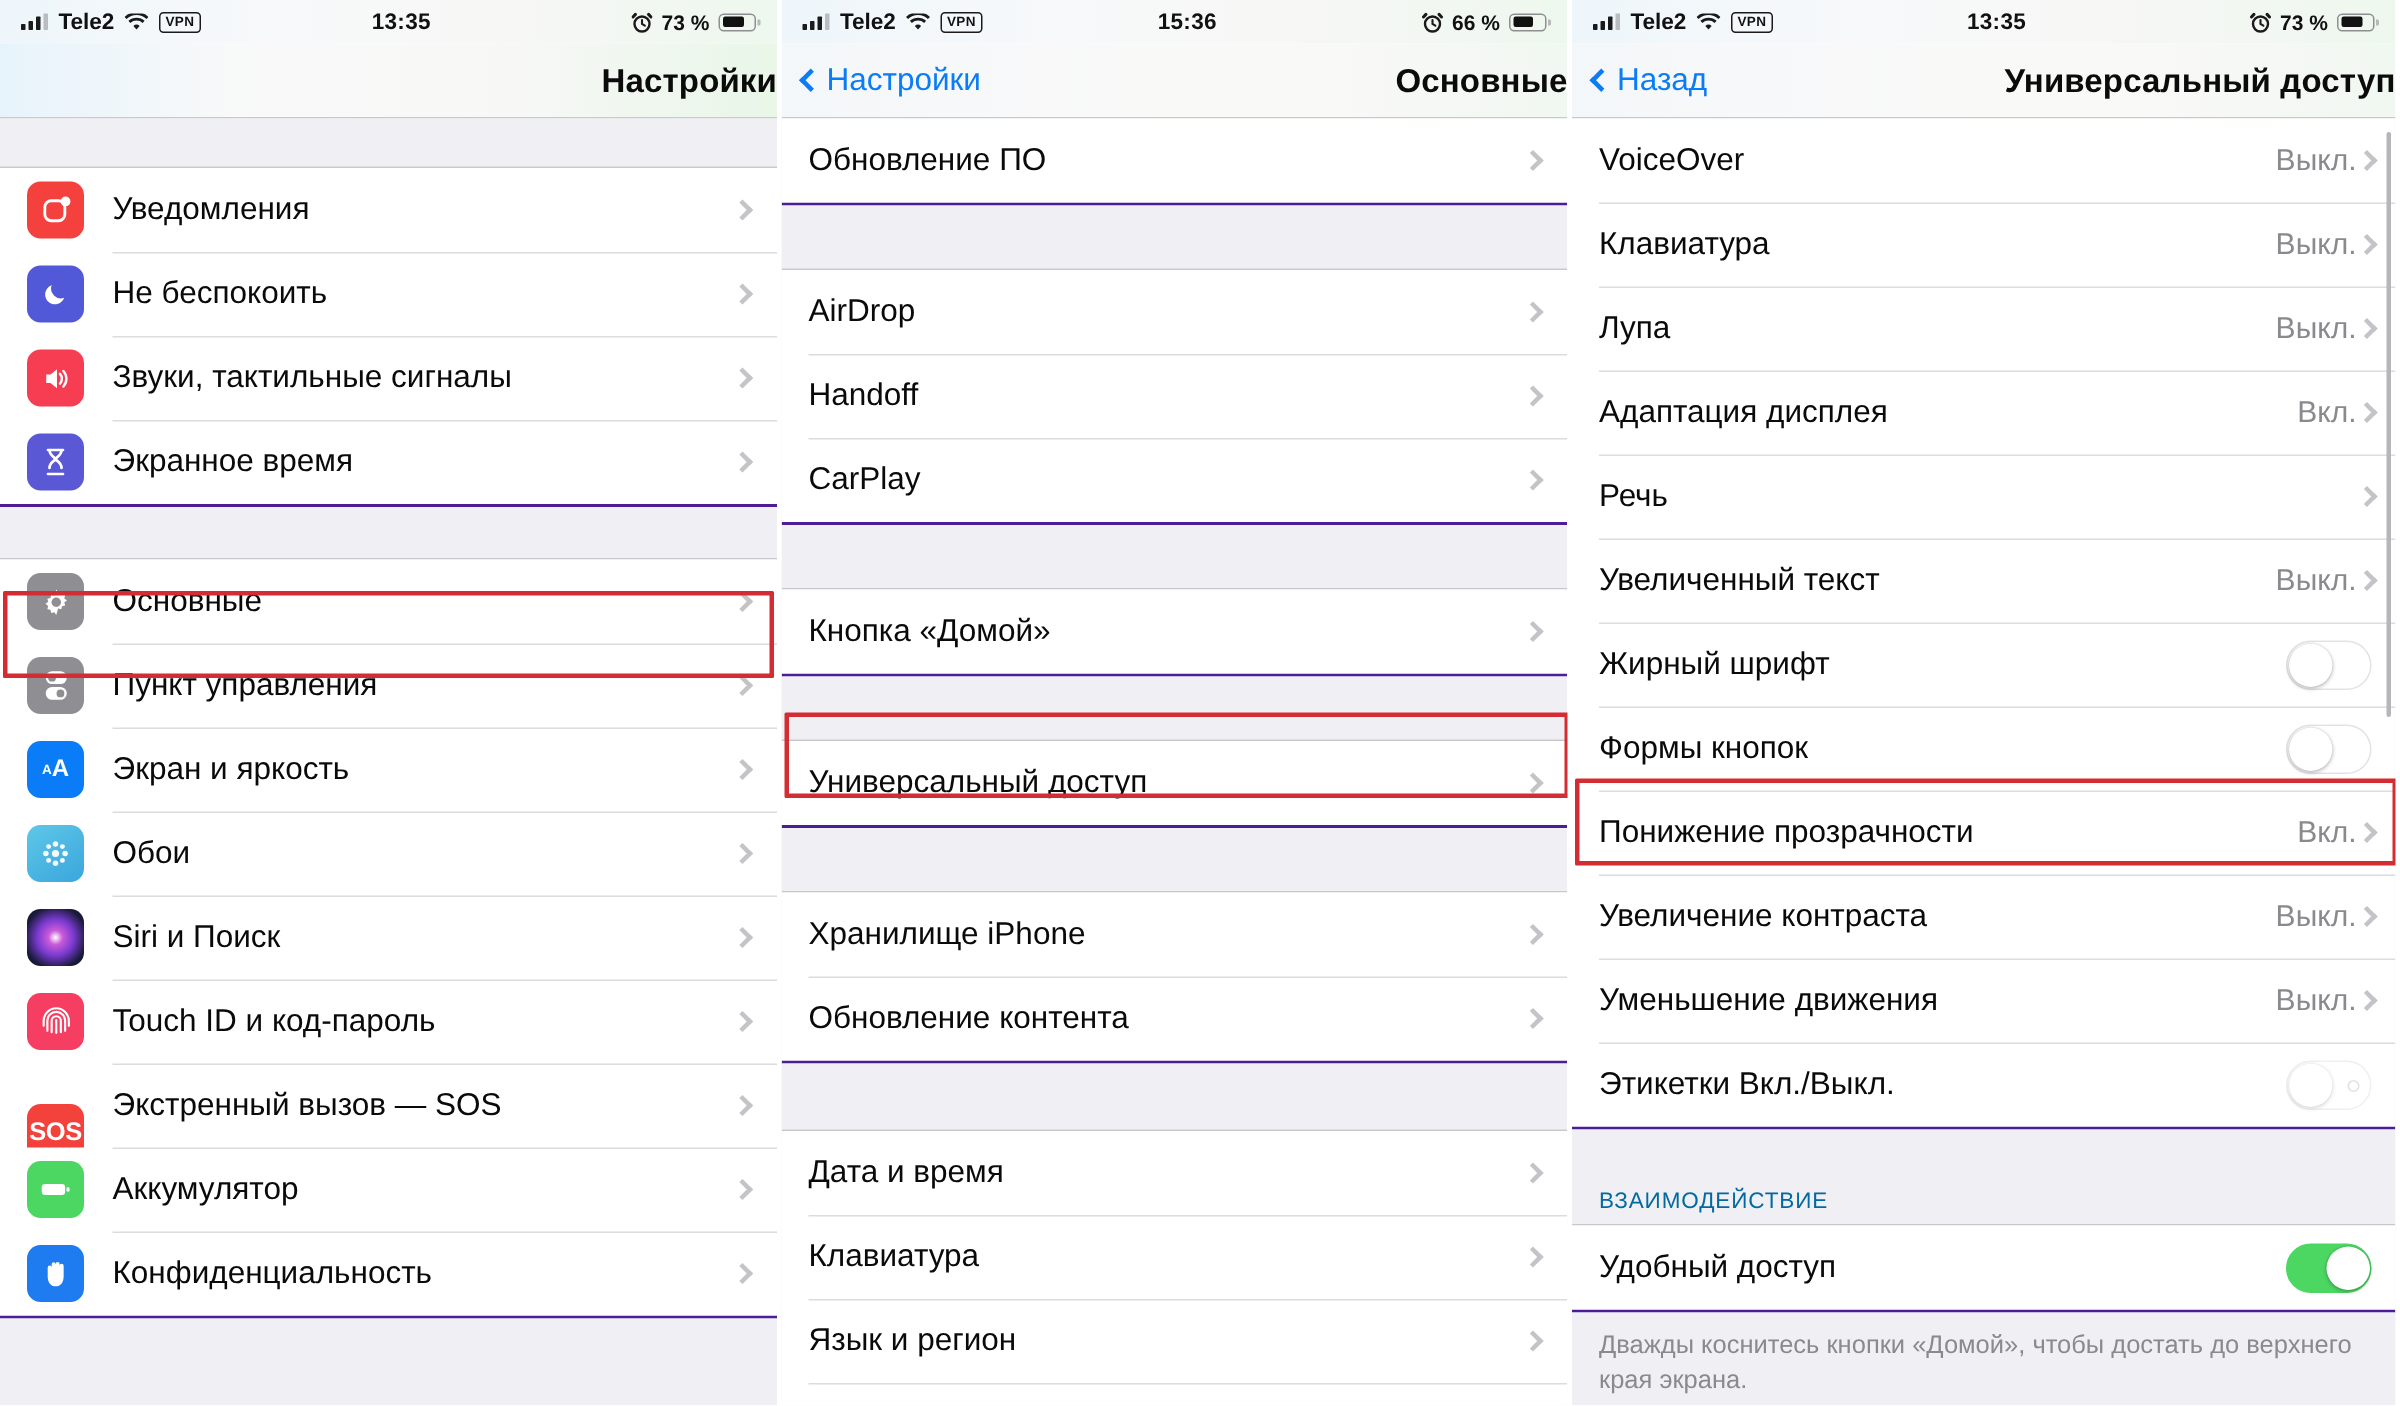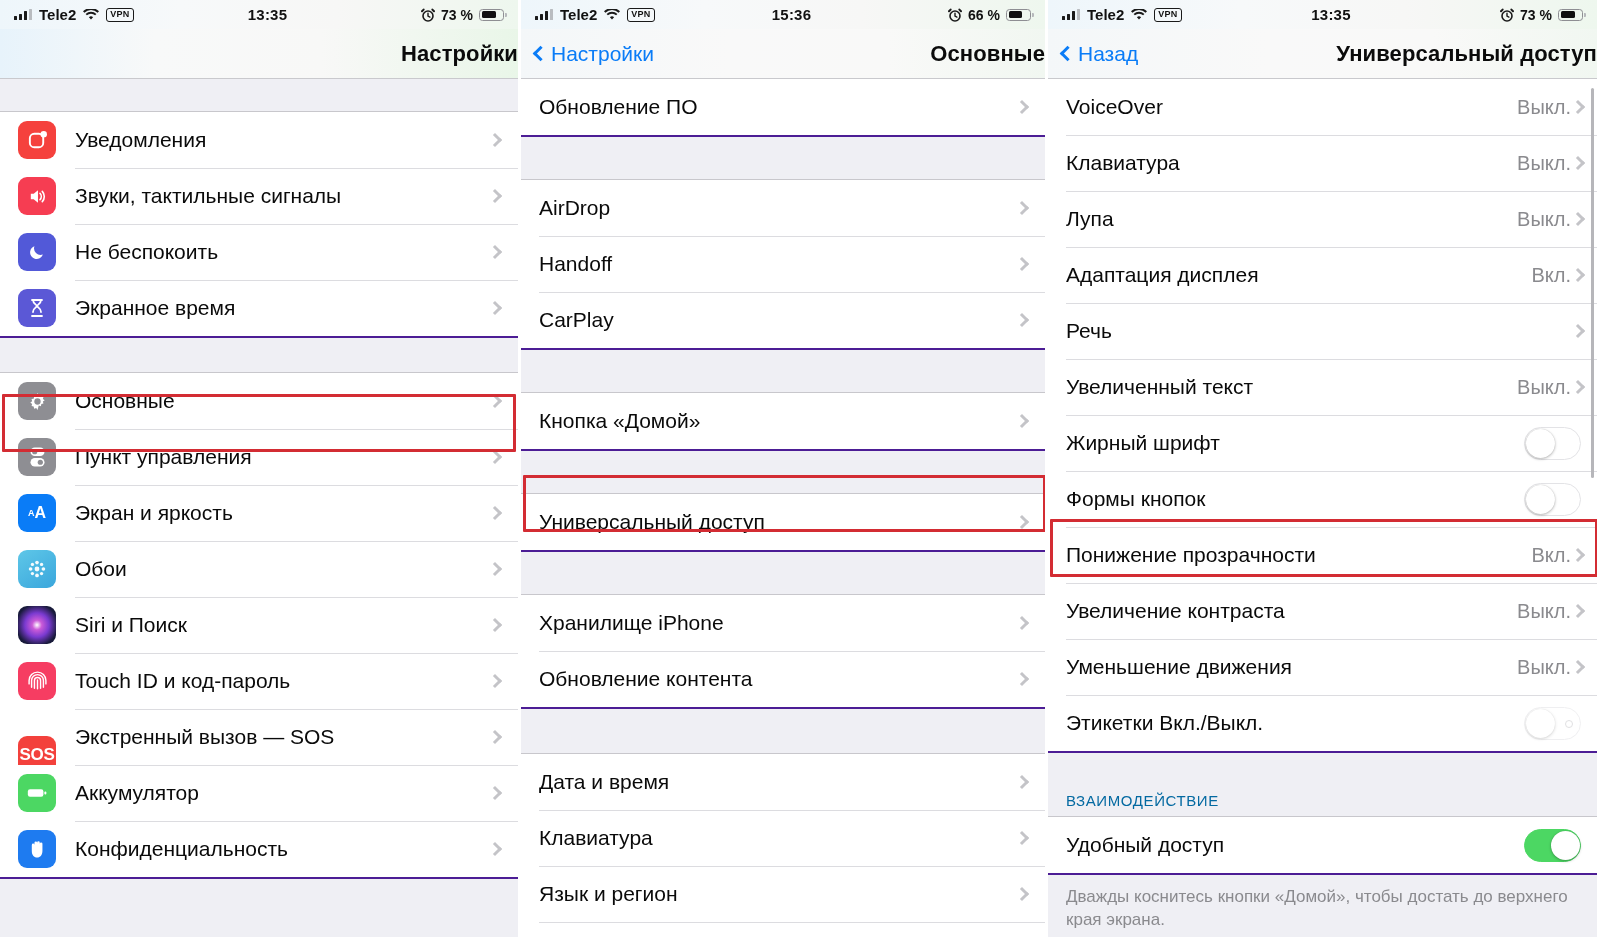--- a/index.html
+++ b/index.html
@@ -160,36 +160,36 @@
           <span class="ico ic-notif">
             <svg width="21" height="21" viewBox="0 0 22 22">
                 <rect x="3" y="4" width="14" height="14" rx="4.5" fill="none" stroke="#fff" stroke-width="2"></rect>
                 <circle cx="17.5" cy="4.5" r="3.4" fill="#fff"></circle>
               </svg>
           </span>
           <span class="label">Уведомления</span>
           <span class="chev"></span>
         </div>
         <div class="row inset">
+          <span class="ico ic-dnd">
+            <svg width="20" height="20" viewBox="0 0 22 22">
+                <path d="M17.4 13.8A7.2 7.2 0 0 1 8.2 4.6a7.2 7.2 0 1 0 9.2 9.2z" fill="#fff"></path>
+              </svg>
+          </span>
+          <span class="label">Не беспокоить</span>
+          <span class="chev"></span>
+        </div>
+        <div class="row inset">
           <span class="ico ic-sound">
             <svg width="21" height="21" viewBox="0 0 22 22">
                 <path d="M4 8h3l4.5-3.6v13.2L7 14H4z" fill="#fff"></path>
                 <path d="M13.6 7.6a5 5 0 0 1 0 6.8M16 5.6a8 8 0 0 1 0 10.8" stroke="#fff" stroke-width="1.7" fill="none" stroke-linecap="round"></path>
               </svg>
           </span>
           <span class="label">Звуки, тактильные сигналы</span>
-          <span class="chev"></span>
-        </div>
-        <div class="row inset">
-          <span class="ico ic-dnd">
-            <svg width="20" height="20" viewBox="0 0 22 22">
-                <path d="M17.4 13.8A7.2 7.2 0 0 1 8.2 4.6a7.2 7.2 0 1 0 9.2 9.2z" fill="#fff"></path>
-              </svg>
-          </span>
-          <span class="label">Не беспокоить</span>
           <span class="chev"></span>
         </div>
         <div class="row inset">
           <span class="ico ic-screen">
             <svg width="18" height="20" viewBox="0 0 16 20">
                 <path d="M3 2h10M3 18h10M4 2c0 4 4 5 4 6s-4 2-4 6M12 2c0 4-4 5-4 6s4 2 4 6" stroke="#fff" stroke-width="1.8" fill="none" stroke-linecap="round"></path>
               </svg>
           </span>
           <span class="label">Экранное время</span>
           <span class="chev"></span>

